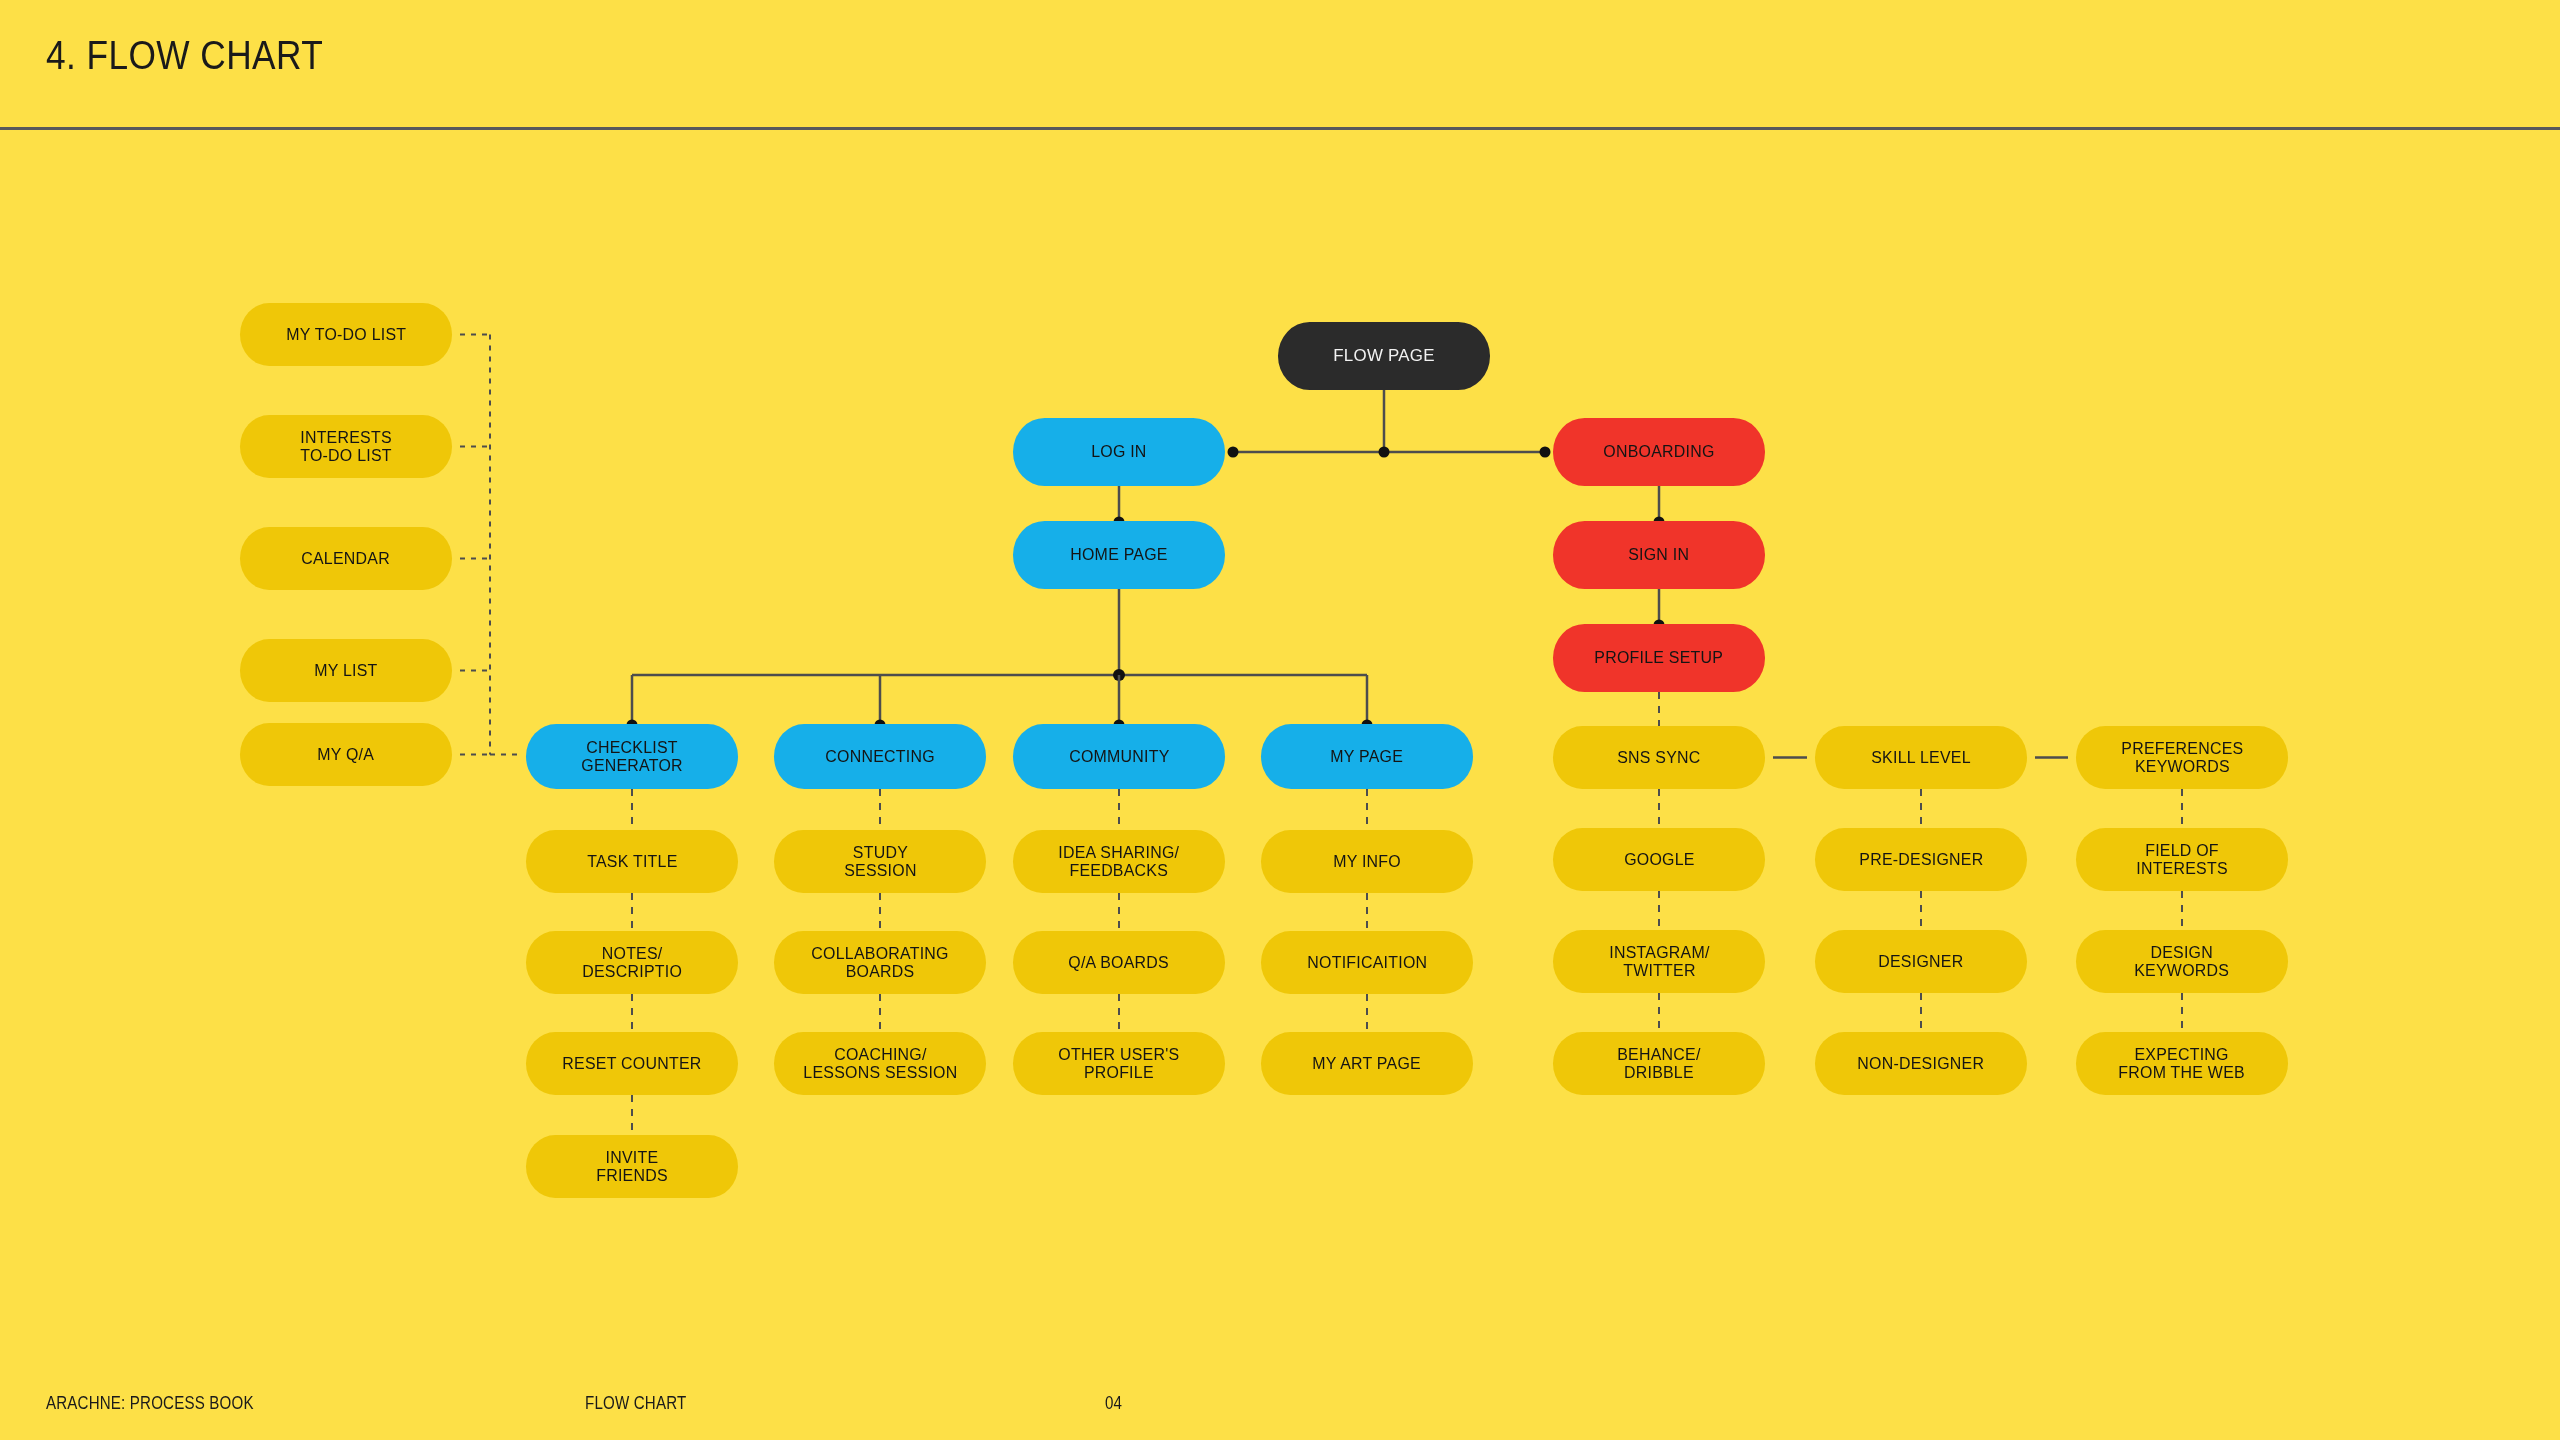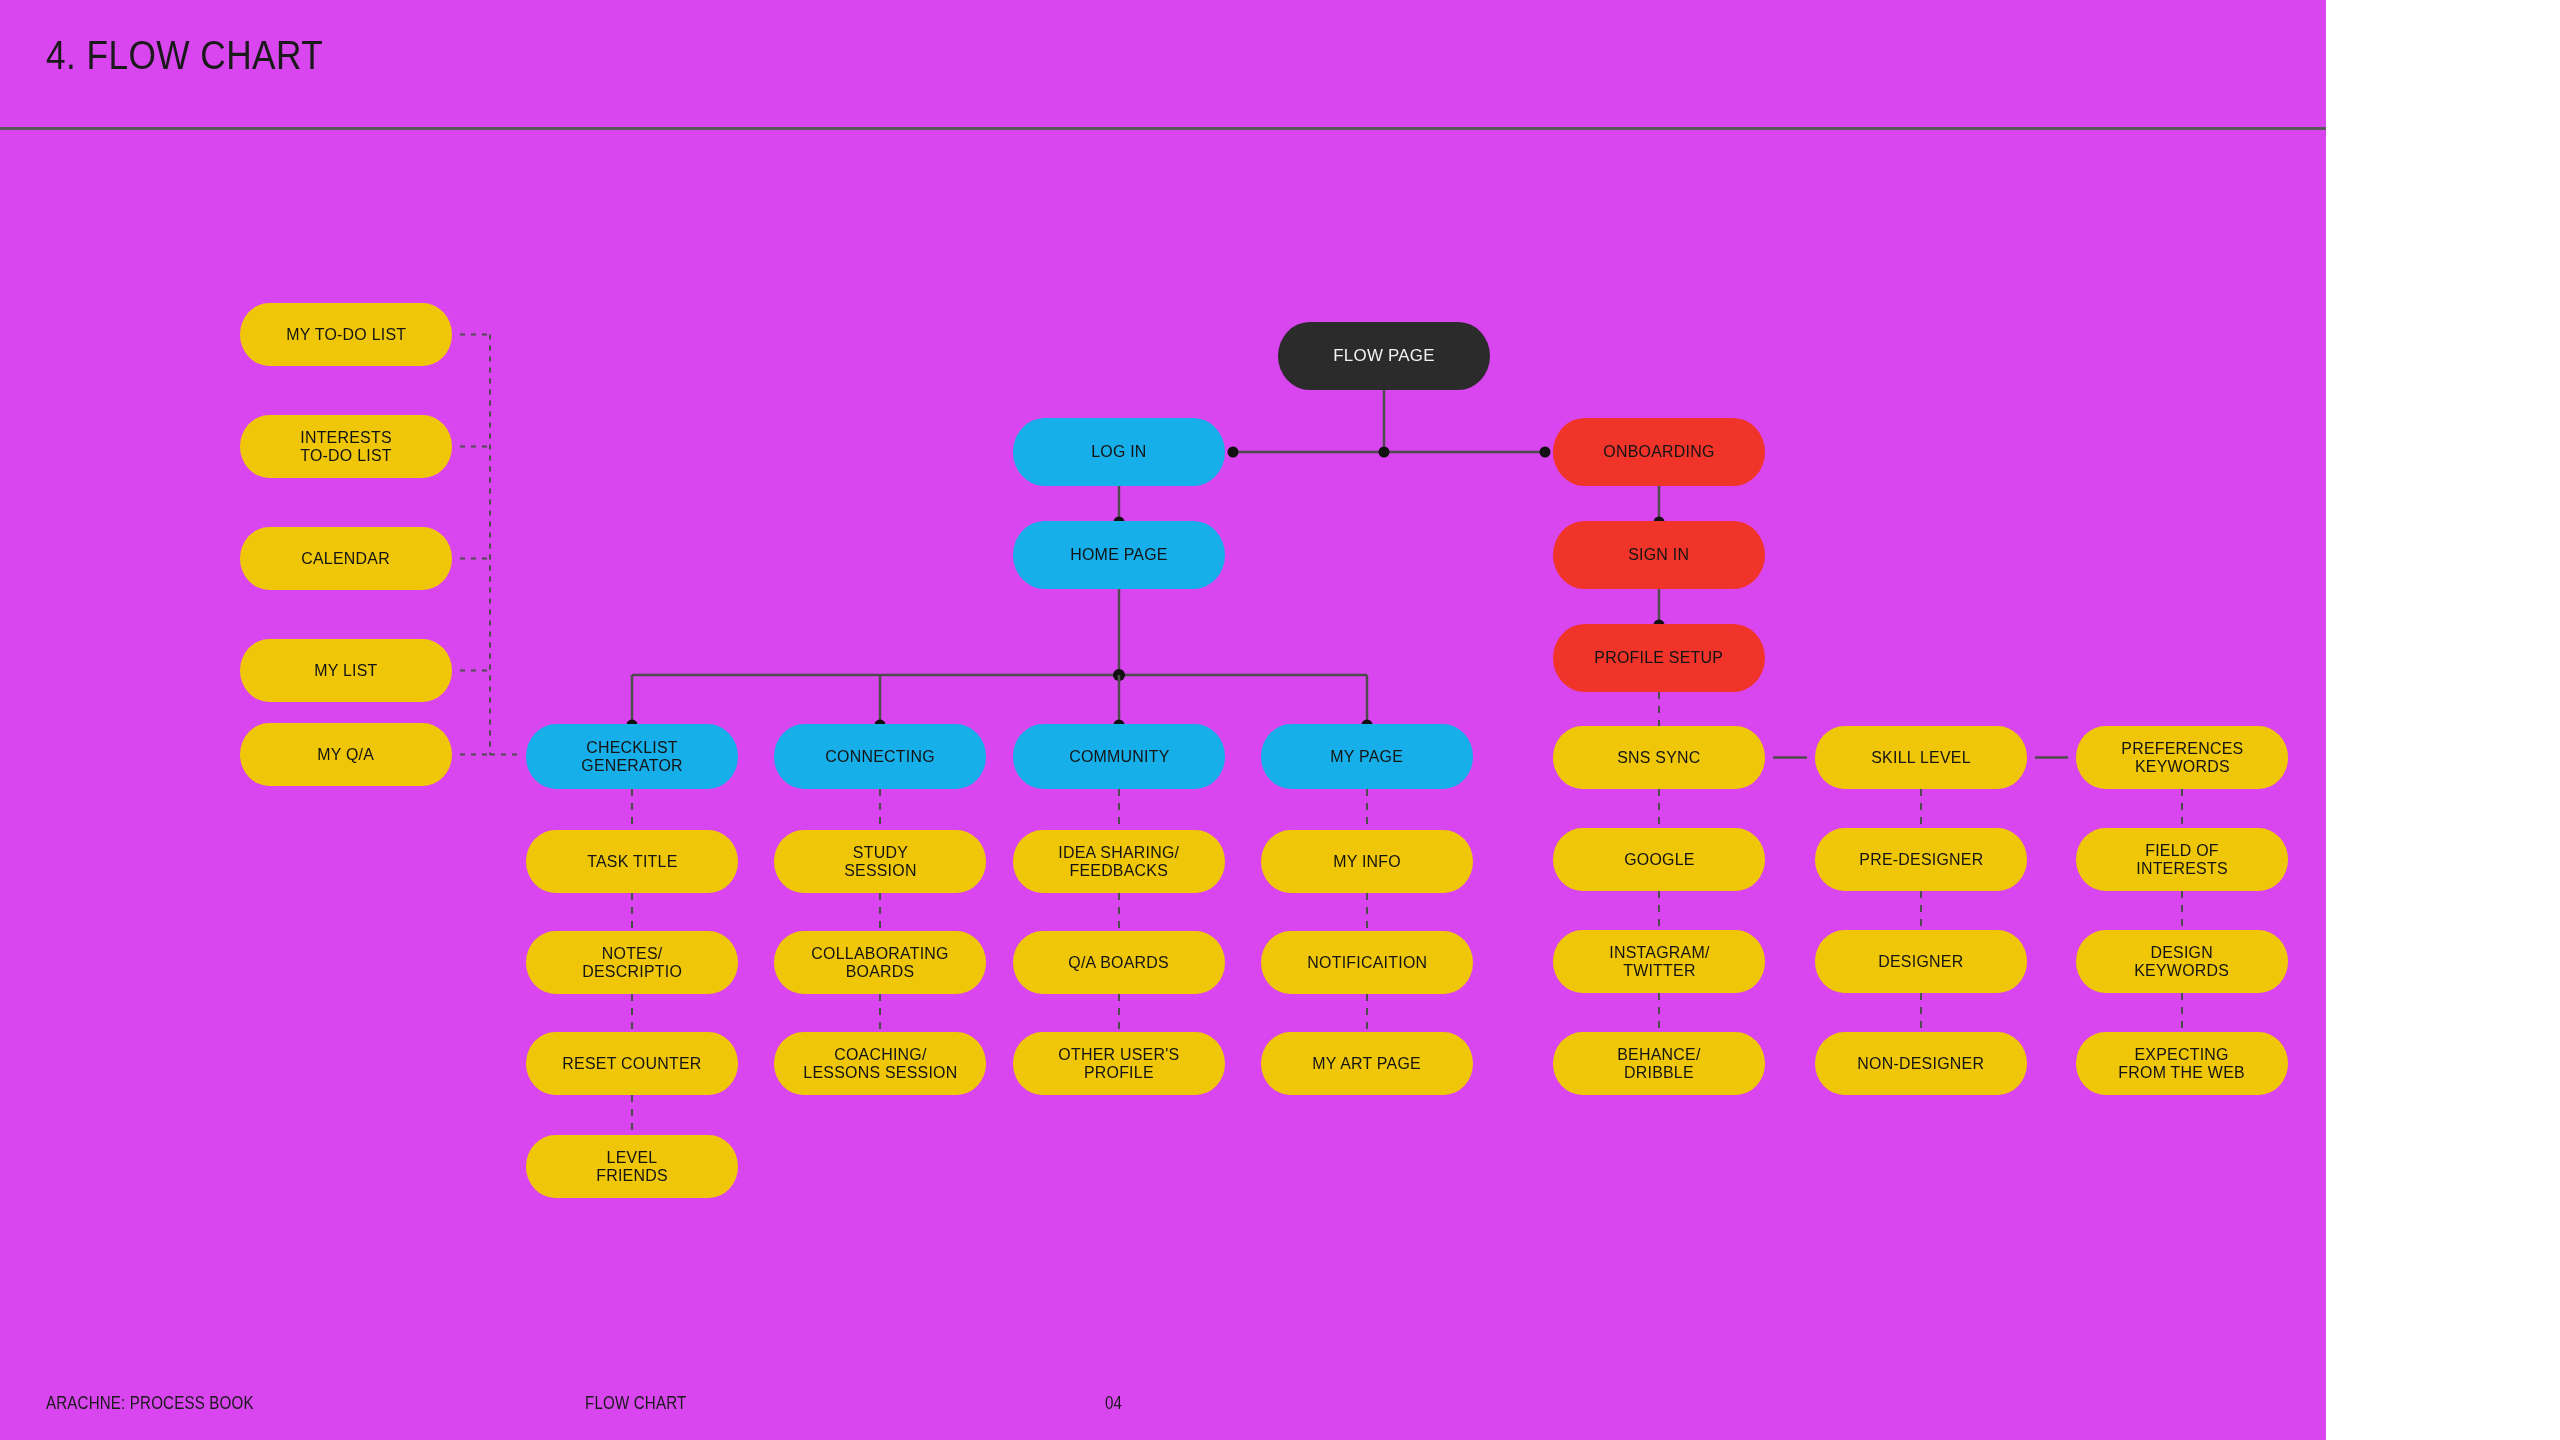--- a/index.html
+++ b/index.html
@@ -6,23 +6,23 @@
     margin: 0;
     padding: 0;
     background: #ffffff;
   }
   body {
     font-family: "Liberation Sans", sans-serif;
     -webkit-font-smoothing: antialiased;
   }
   #page {
     position: relative;
-    width: 2326px;
+    width: 2560px;
     height: 1440px;
-    background: #d946ef;
+    background: #fde047;
     overflow: hidden;
   }
 
   
   #page-title {
     position: absolute;
     left: 46px;
     top: 32px;
     font-size: 41px;
     letter-spacing: 0.5px;
@@ -249,21 +249,21 @@
 LESSONS SESSION</span>
       </div>
       <div class="node yellow" style="left: 1005px; top: 1032px; width: 228px; height: 63px;">
         <span class="lbl">OTHER USER'S
 PROFILE</span>
       </div>
       <div class="node yellow" style="left: 1253px; top: 1032px; width: 228px; height: 63px;">
         <span class="lbl">MY ART PAGE</span>
       </div>
       <div class="node yellow" style="left: 518px; top: 1135px; width: 228px; height: 63px;">
-        <span class="lbl">LEVEL
+        <span class="lbl">INVITE
 FRIENDS</span>
       </div>
       <div class="node yellow" style="left: 1545px; top: 726px; width: 228px; height: 63px;">
         <span class="lbl">SNS SYNC</span>
       </div>
       <div class="node yellow" style="left: 1807px; top: 726px; width: 228px; height: 63px;">
         <span class="lbl">SKILL LEVEL</span>
       </div>
       <div class="node yellow" style="left: 2068px; top: 726px; width: 228px; height: 63px;">
         <span class="lbl">PREFERENCES

